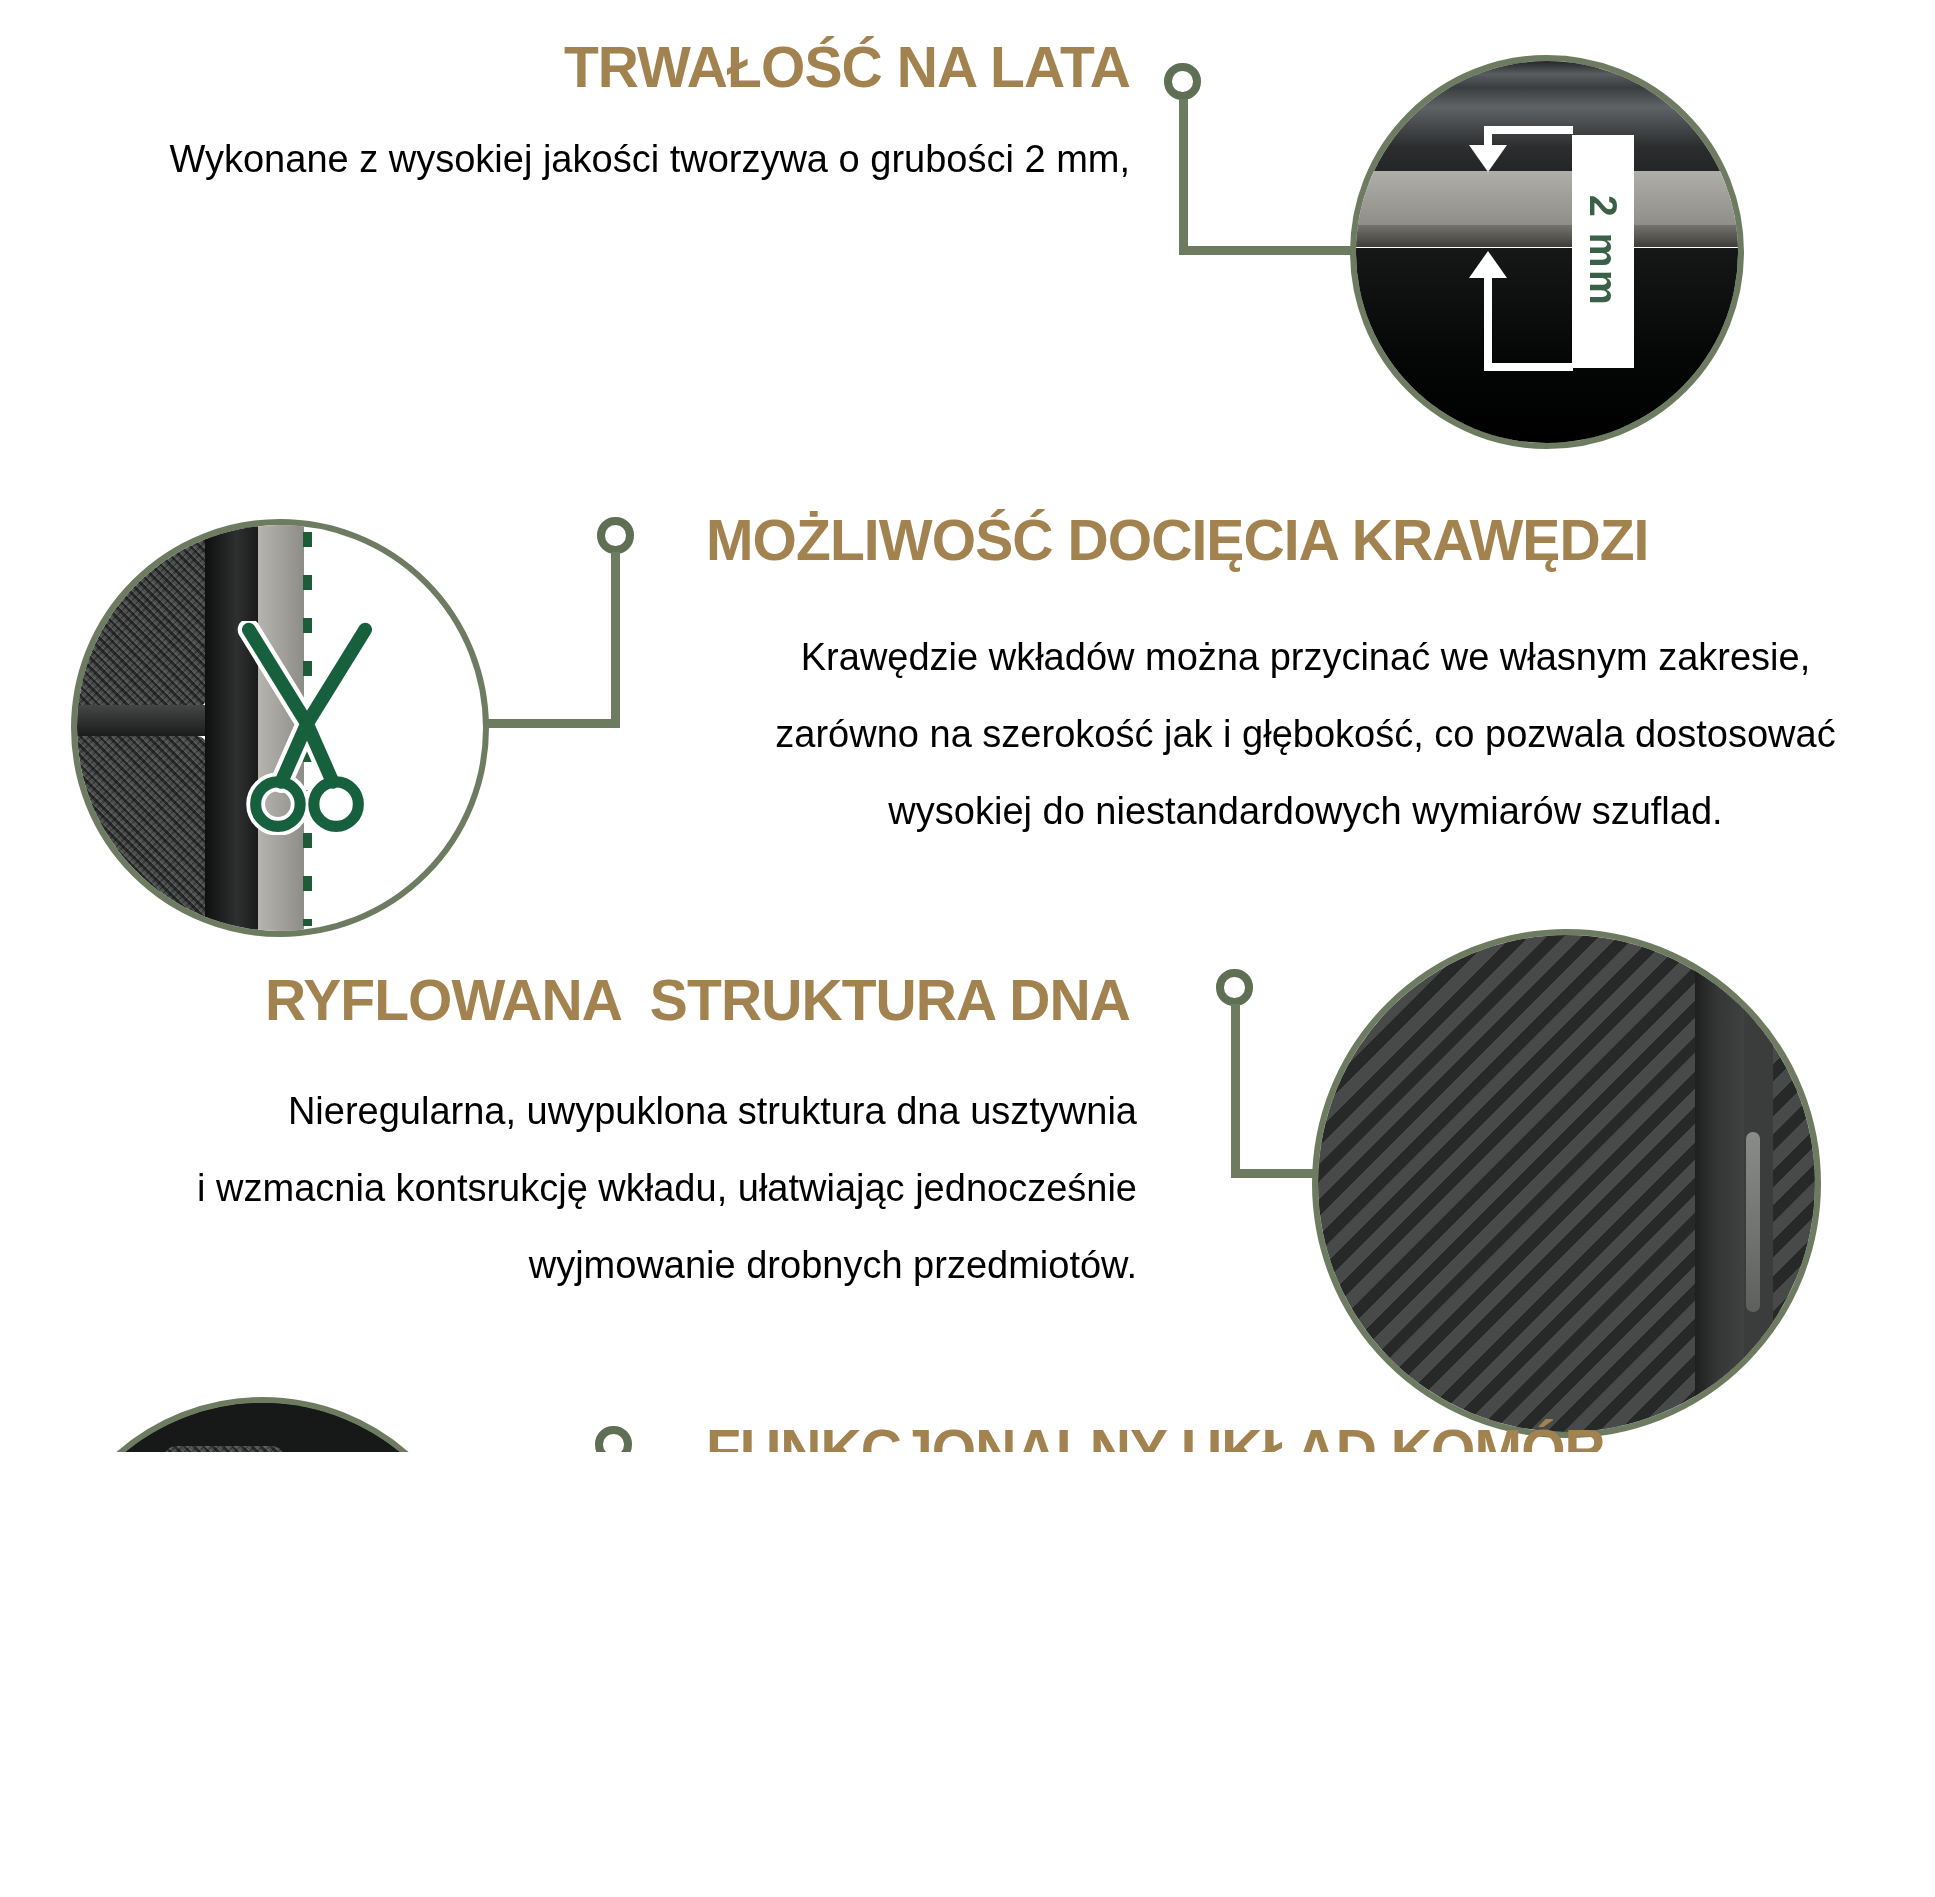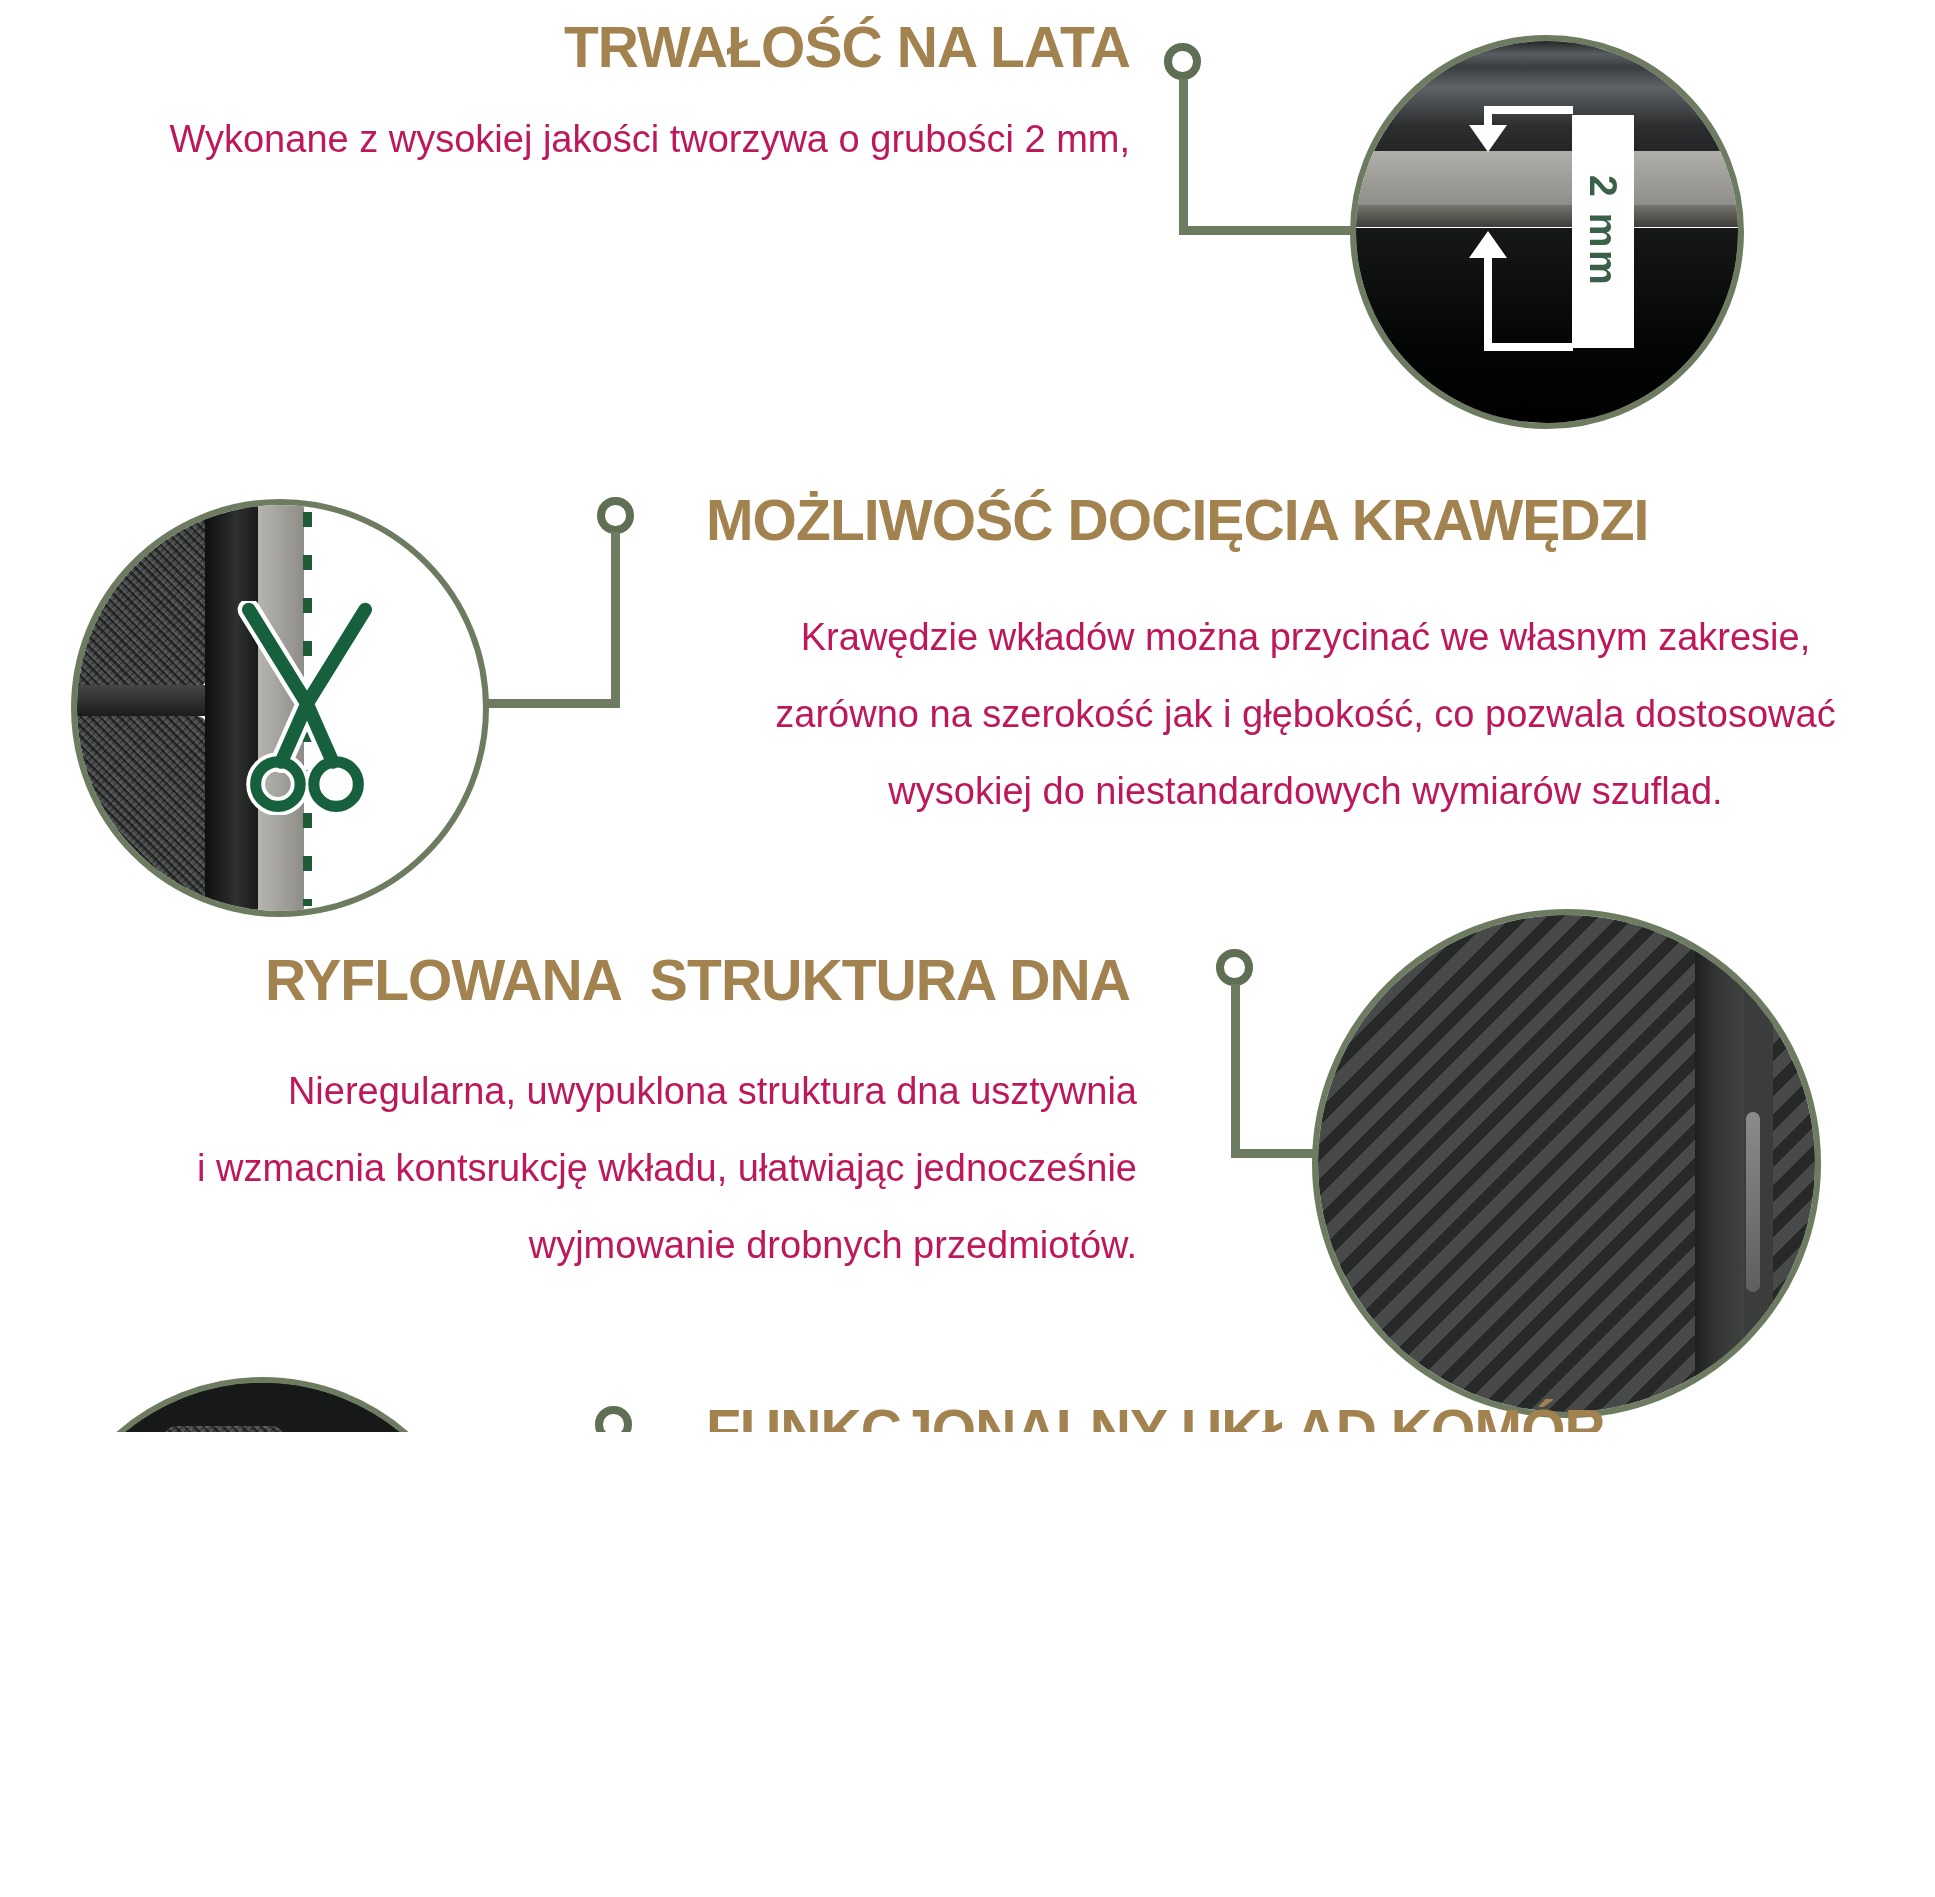--- a/index.html
+++ b/index.html
@@ -1,22 +1,22 @@
 <!DOCTYPE html>
 <html style="font-size:13.7px"><head>
 <meta charset="utf-8">
 <style>
   html,body{margin:0;padding:0;background:#ffffff;}
   #canvas{position:relative;width:1936px;height:1432px;background:#ffffff;overflow:hidden;
-          font-family:"Liberation Sans",sans-serif;}
+          font-family:"Liberation Sans",sans-serif;margin-top:20px;}
 
   
   .title{position:absolute;font-size:57px;font-weight:bold;letter-spacing:-0.9px;
          color:#a28350;white-space:pre;line-height:57px;}
-  .bodyline{font-size:38px;line-height:77px;color:#be185d;white-space:pre;}
+  .bodyline{font-size:38px;line-height:77px;color:#000000;white-space:pre;}
   .t-right{text-align:right;}
   .t-left{text-align:center;}
 
   
   .node{position:absolute;width:20.5px;height:20.5px;border:8.6px solid #5f6f54;
         border-radius:50%;background:#ffffff;box-sizing:content-box;}
   .conn{position:absolute;background:#6d7c60;}
 
   
   .pcircle{position:absolute;border:6.8px solid #6d7c60;border-radius:50%;overflow:hidden;

